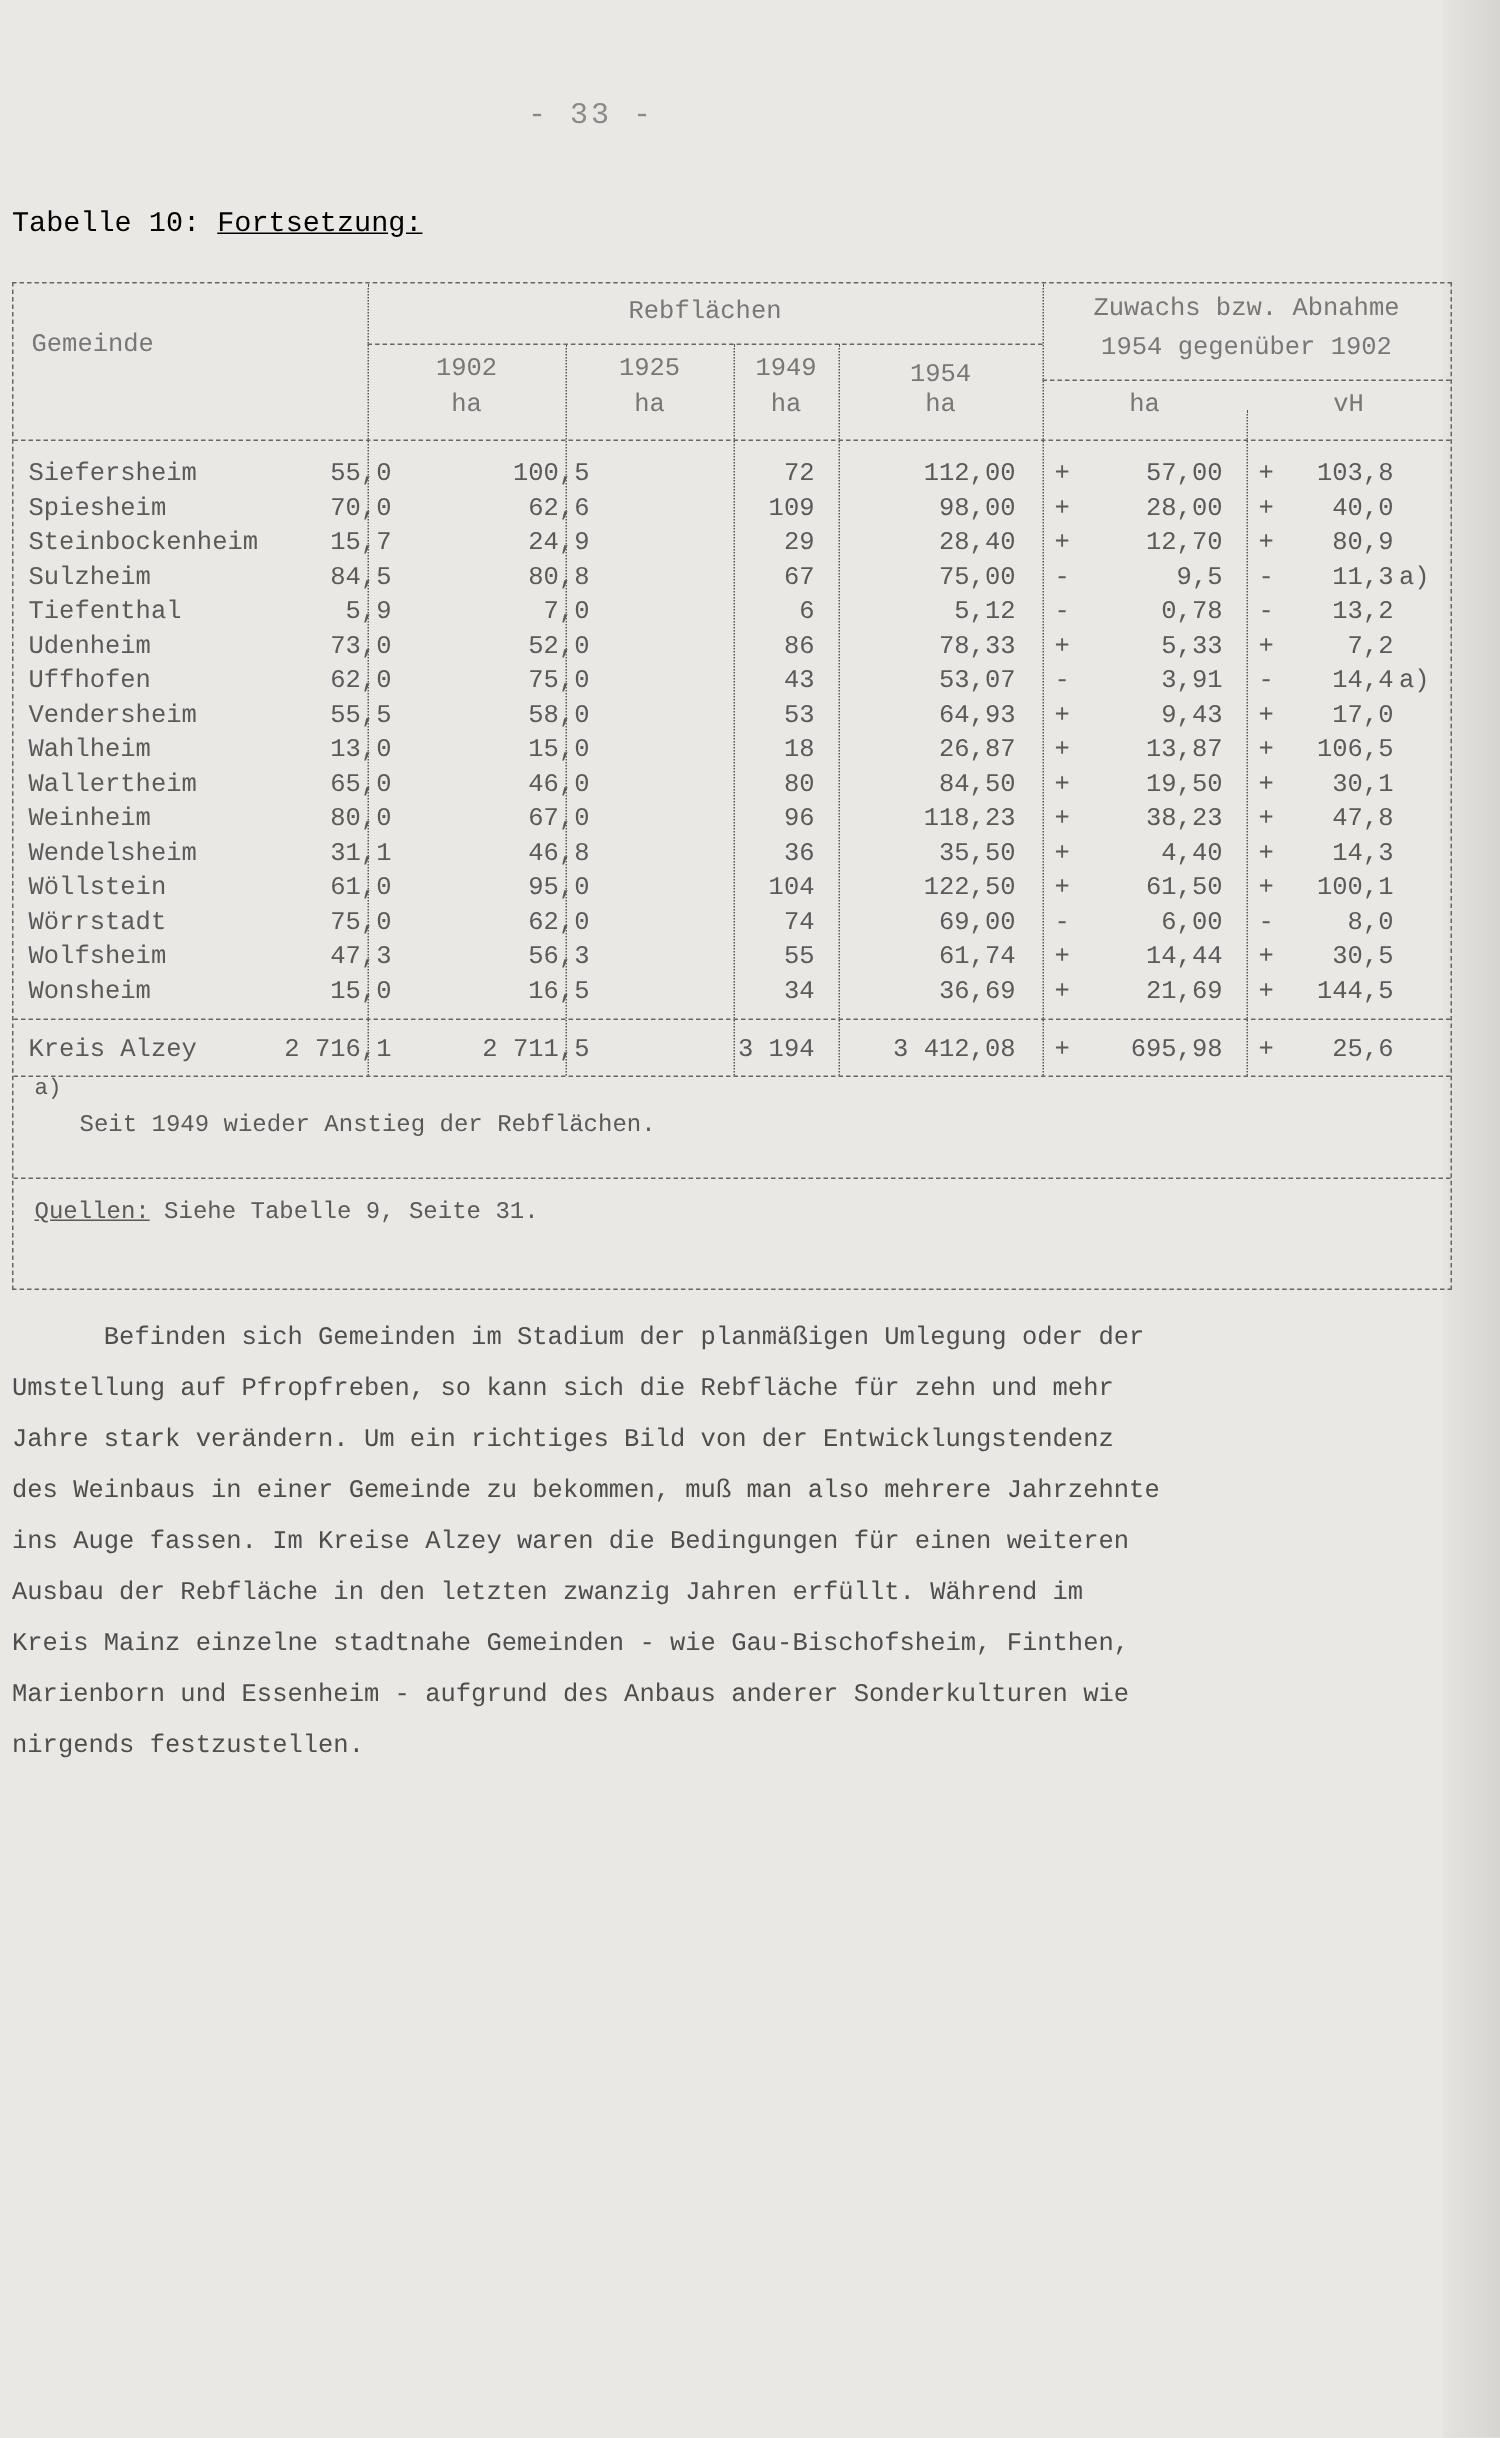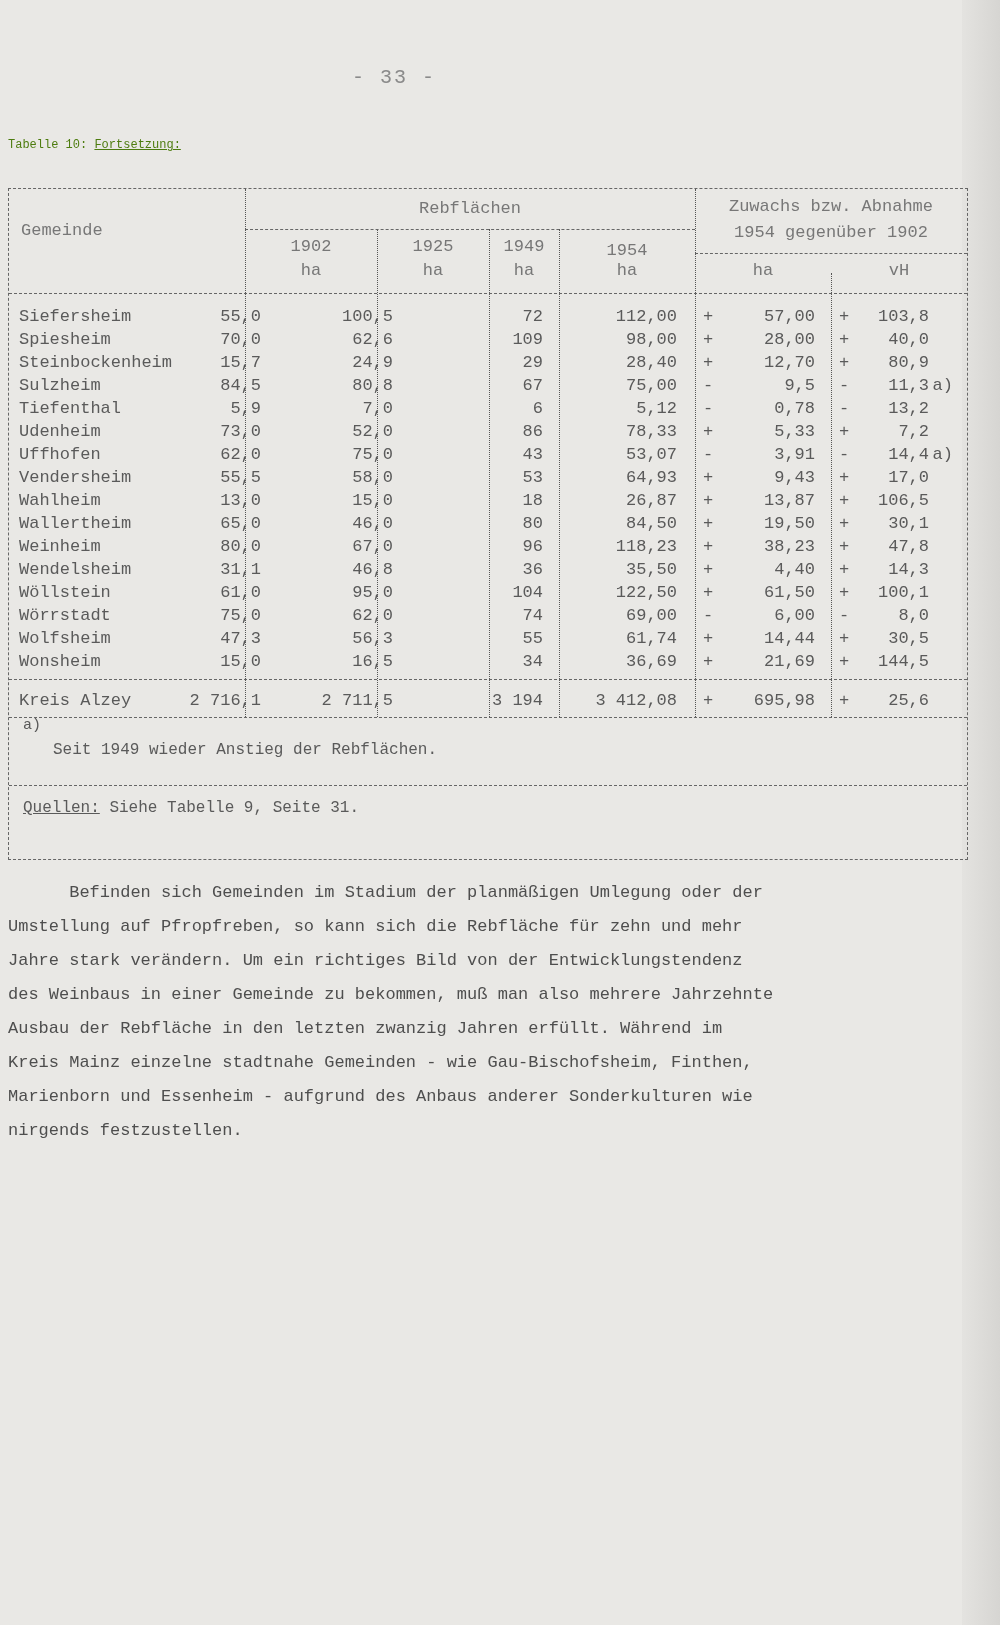--- a/index.html
+++ b/index.html
@@ -13,21 +13,21 @@
   }
   .page-edge {
     position: absolute; right: 0; top: 0; width: 38px; height: 1625px;
     background: linear-gradient(to right, #e4e3e0, #d6d5d2);
   }
   .page-number {
     position: absolute; left: 352px; top: 66px; font-size: 20px; letter-spacing: 2px;
     color: #8a8a8a;
   }
   .table-caption {
-    position: absolute; left: 8px; top: 138px; font-size: 12px; color: #4d7c0f;
+    position: absolute; left: 8px; top: 138px; font-size: 19px; color: #000000;
   }
   .table-caption .u { text-decoration: underline; }
   .tbl {
     position: absolute; left: 8px; top: 188px; width: 958px; height: 670px;
     border: 1px dashed #666;
   }
   .vl { position: absolute; border-left: 1px dotted #555; }
   .hl { position: absolute; border-top: 1px dashed #666; }
   .cell { position: absolute; font-size: 17px; white-space: nowrap; }
   .hdr { color: #777; }
@@ -295,17 +295,18 @@
   <div class="quellen">
     <span class="u">Quellen:</span><span> Siehe Tabelle 9, Seite 31.</span>
   </div>
 </div>
 
 <div class="body-text">
   <p>      Befinden sich Gemeinden im Stadium der planmäßigen Umlegung oder der</p>
   <p>Umstellung auf Pfropfreben, so kann sich die Rebfläche für zehn und mehr</p>
   <p>Jahre stark verändern. Um ein richtiges Bild von der Entwicklungstendenz</p>
   <p>des Weinbaus in einer Gemeinde zu bekommen, muß man also mehrere Jahrzehnte</p>
+  <p>ins Auge fassen. Im Kreise Alzey waren die Bedingungen für einen weiteren</p>
   <p>Ausbau der Rebfläche in den letzten zwanzig Jahren erfüllt. Während im</p>
   <p>Kreis Mainz einzelne stadtnahe Gemeinden - wie Gau-Bischofsheim, Finthen,</p>
   <p>Marienborn und Essenheim - aufgrund des Anbaus anderer Sonderkulturen wie</p>
   <p>nirgends festzustellen.</p>
 </div>
 
 </body></html>

